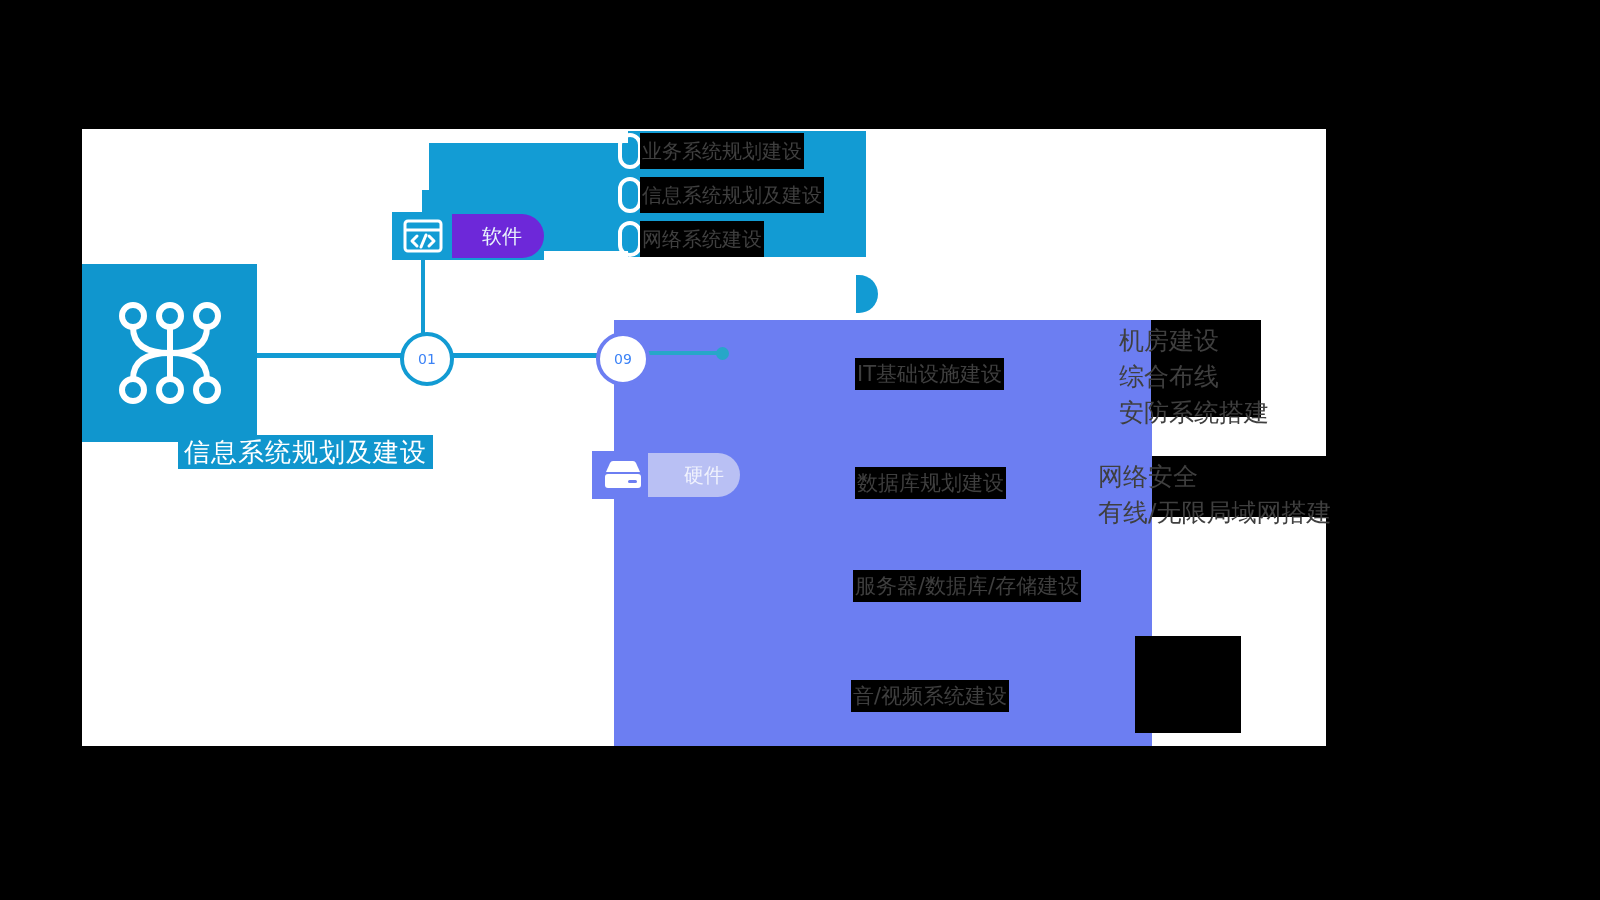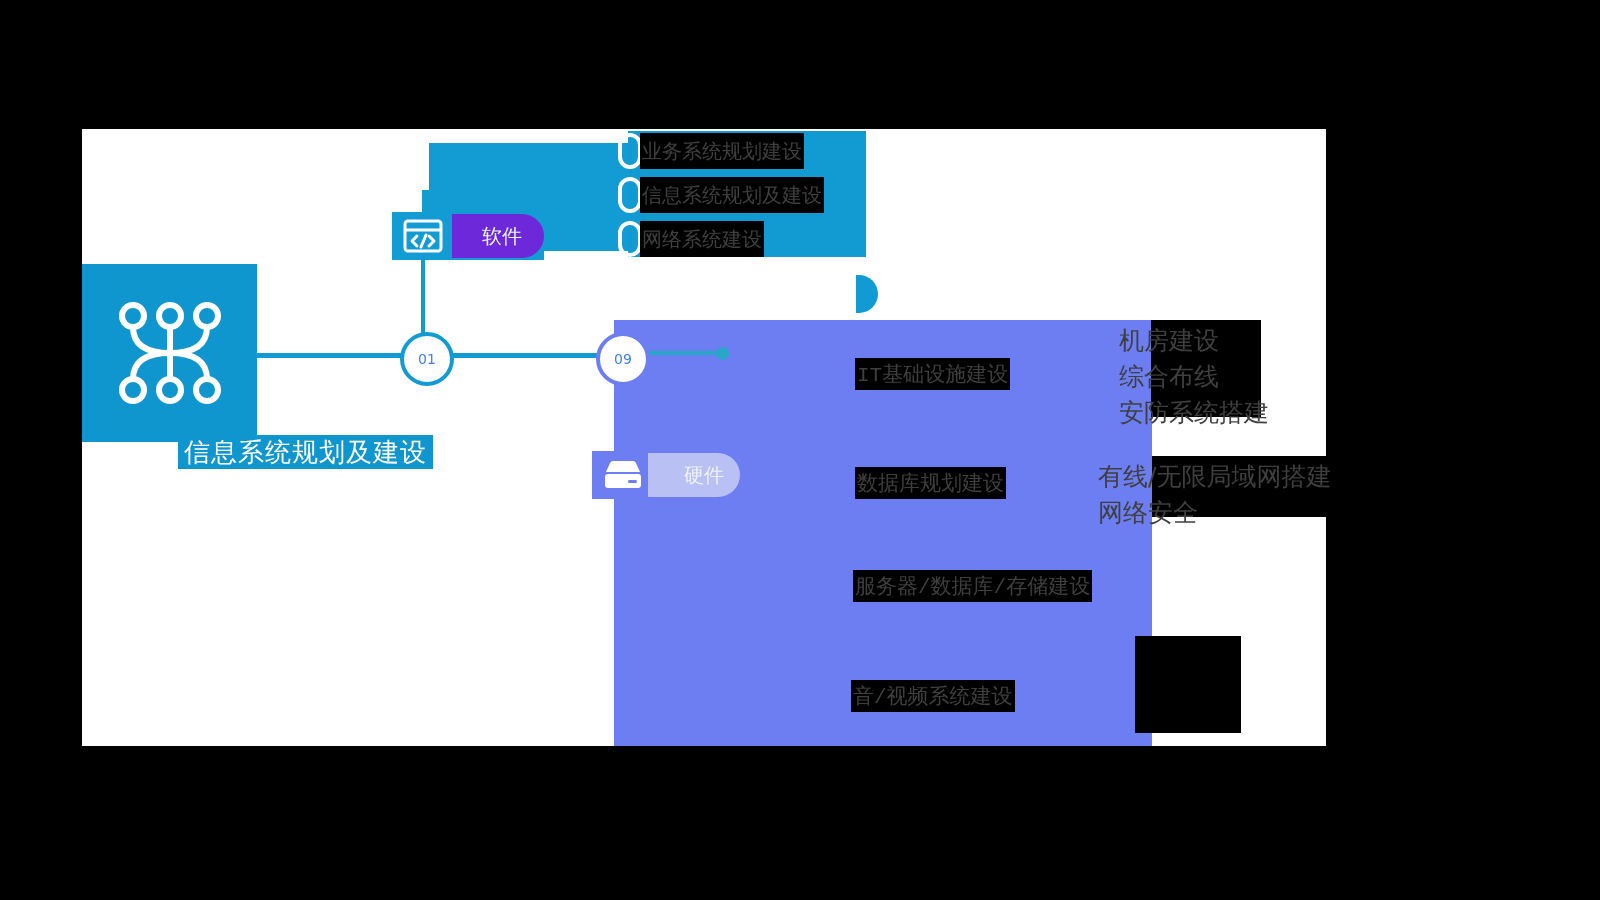--- a/index.html
+++ b/index.html
@@ -50,21 +50,21 @@
   .hard-panel{position:absolute;left:614px;top:288px;width:538px;height:426px;background:#6c7ef2;}
   .hard-chip{position:absolute;left:592px;top:419px;width:148px;height:48px;background:#6c7ef2;}
   .hard-chip .pill{position:absolute;left:56px;top:2px;width:92px;height:44px;background:#b9c0f4;
                    border-radius:0 22px 22px 0;color:#f0f2fd;font-size:20px;
                    display:flex;align-items:center;justify-content:center;padding-left:20px;box-sizing:border-box;}
   .hard-chip .ic{position:absolute;left:8px;top:8px;width:46px;height:34px;}
   .hard-notch{position:absolute;left:618px;top:404px;width:16px;height:18px;background:#6c7ef2;}
 
   .hgroup{position:absolute;}
   .hgroup .main{position:absolute;left:0;top:0;height:32px;display:flex;align-items:center;
-                background:#000;color:#3f3f3f;font-size:21px;white-space:nowrap;padding:0 2px;font-family:Liberation Mono, monospace;}
+                background:#000;color:#3f3f3f;font-size:21px;white-space:nowrap;padding:0 2px;}
   .subs{position:absolute;}
   .sub{height:36px;display:flex;align-items:center;color:#3f3f3f;font-size:25px;white-space:nowrap;}
 
   .blk{position:absolute;background:#000;}
   
   .blk1{left:1151px;top:288px;width:110px;height:97px;}
   .blk2{left:1152px;top:424px;width:174px;height:61px;}
   .blk3{left:1135px;top:604px;width:106px;height:97px;}
 
   .g1{left:855px;top:326px;}
@@ -147,22 +147,22 @@
   <div class="subs s1">
     <div class="sub">机房建设</div>
     <div class="sub">综合布线</div>
     <div class="sub">安防系统搭建</div>
   </div>
 
   <div class="hgroup g2">
     <span class="main">数据库规划建设</span>
   </div>
   <div class="subs s2">
+    <div class="sub">网络安全</div>
     <div class="sub">有线/无限局域网搭建</div>
-    <div class="sub">网络安全</div>
   </div>
 
   <div class="hgroup g3">
     <span class="main">服务器/数据库/存储建设</span>
   </div>
 
   <div class="hgroup g4">
     <span class="main">音/视频系统建设</span>
   </div>
 

